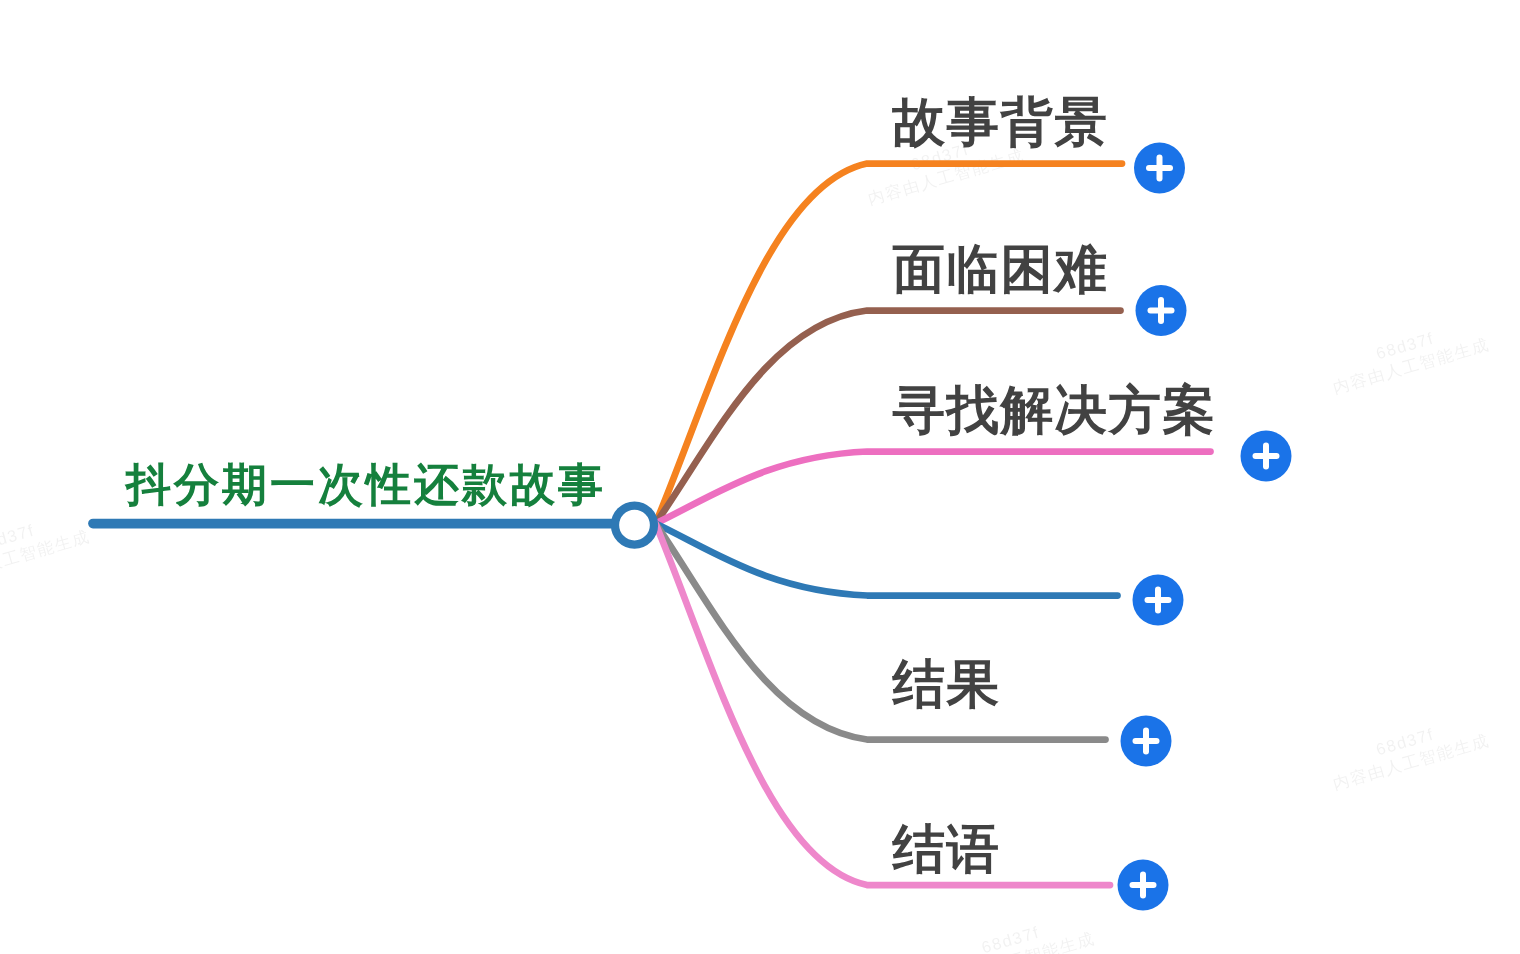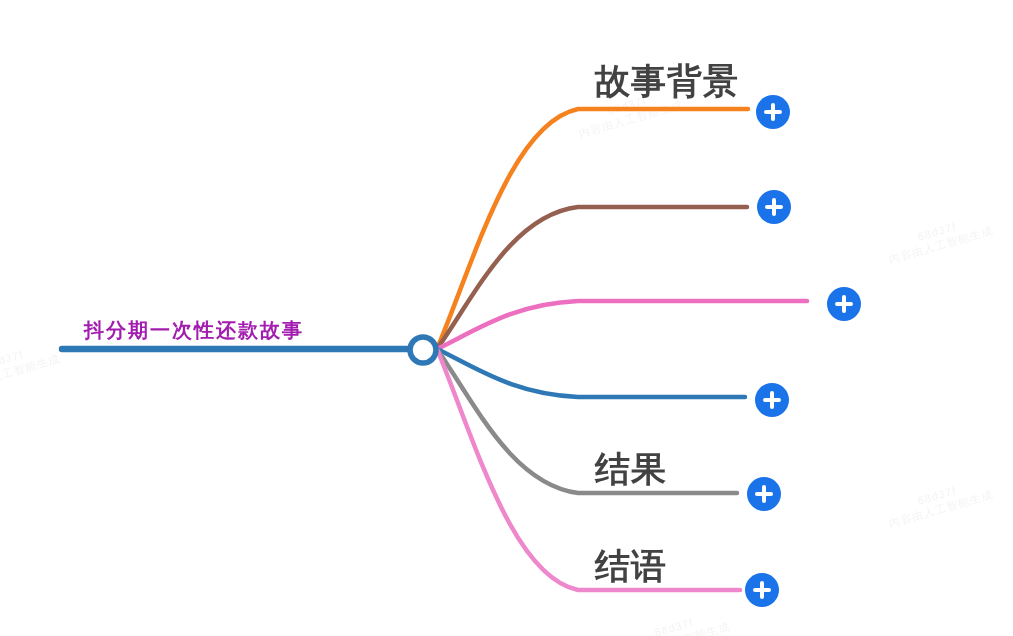--- a/index.html
+++ b/index.html
@@ -21,22 +21,22 @@
   }
   .wm .wm-code{display:block;margin-left:34px;letter-spacing:1px;}
   .wm .wm-text{display:block;letter-spacing:1px;}
 
   
   svg.links{position:absolute;left:0;top:0;z-index:1;}
 
   
   .root-label{
     position:absolute;left:84px;bottom:292px;z-index:2;
-    font-size:20px;font-weight:bold;letter-spacing:2px;
-    color:#a21caf;white-space:nowrap;cursor:default;
+    font-size:30px;font-weight:bold;letter-spacing:2px;
+    color:#15803d;white-space:nowrap;cursor:default;
   }
   .branch-label{
     position:absolute;left:595px;z-index:2;
     font-size:35px;font-weight:bold;letter-spacing:1px;
     color:#424242;white-space:nowrap;cursor:default;margin-top:44px;
   }
 
   
   .plus-btn{
     position:absolute;z-index:3;
@@ -89,21 +89,23 @@
     <path d="M437,349 C475,367 512,394 578,397 H745" fill="none" stroke-width="4.5" stroke-linecap="round" stroke="#2E79B5"></path>
     <path d="M437,349 C475,404 512,484 578,493 H737" fill="none" stroke-width="4.5" stroke-linecap="round" stroke="#8A8A8A"></path>
     <path d="M437,349 C475,441 512,576 578,590 H740" fill="none" stroke-width="4.5" stroke-linecap="round" stroke="#EE87CB"></path>
 
     <circle cx="423" cy="350" r="13" fill="#ffffff" stroke-width="5.5" stroke="#2E79B5"></circle>
   </svg>
 
   <div class="root-label">抖分期一次性还款故事</div>
 
   <div class="branch-label" style="bottom:531px">故事背景</div>
-  <div class="branch-label" style="bottom:143px">结果</div>
+  <div class="branch-label" style="bottom:433px">面临困难</div>
+  <div class="branch-label" style="bottom:339px">寻找解决方案</div>
+  <div class="branch-label" style="bottom:156px">结果</div>
   <div class="branch-label" style="bottom:46px">结语</div>
 
   <div class="plus-btn" style="left:756px;top:95px">
     <span class="plus-icon"></span>
   </div>
   <div class="plus-btn" style="left:757px;top:190px">
     <span class="plus-icon"></span>
   </div>
   <div class="plus-btn" style="left:827px;top:287px">
     <span class="plus-icon"></span>

